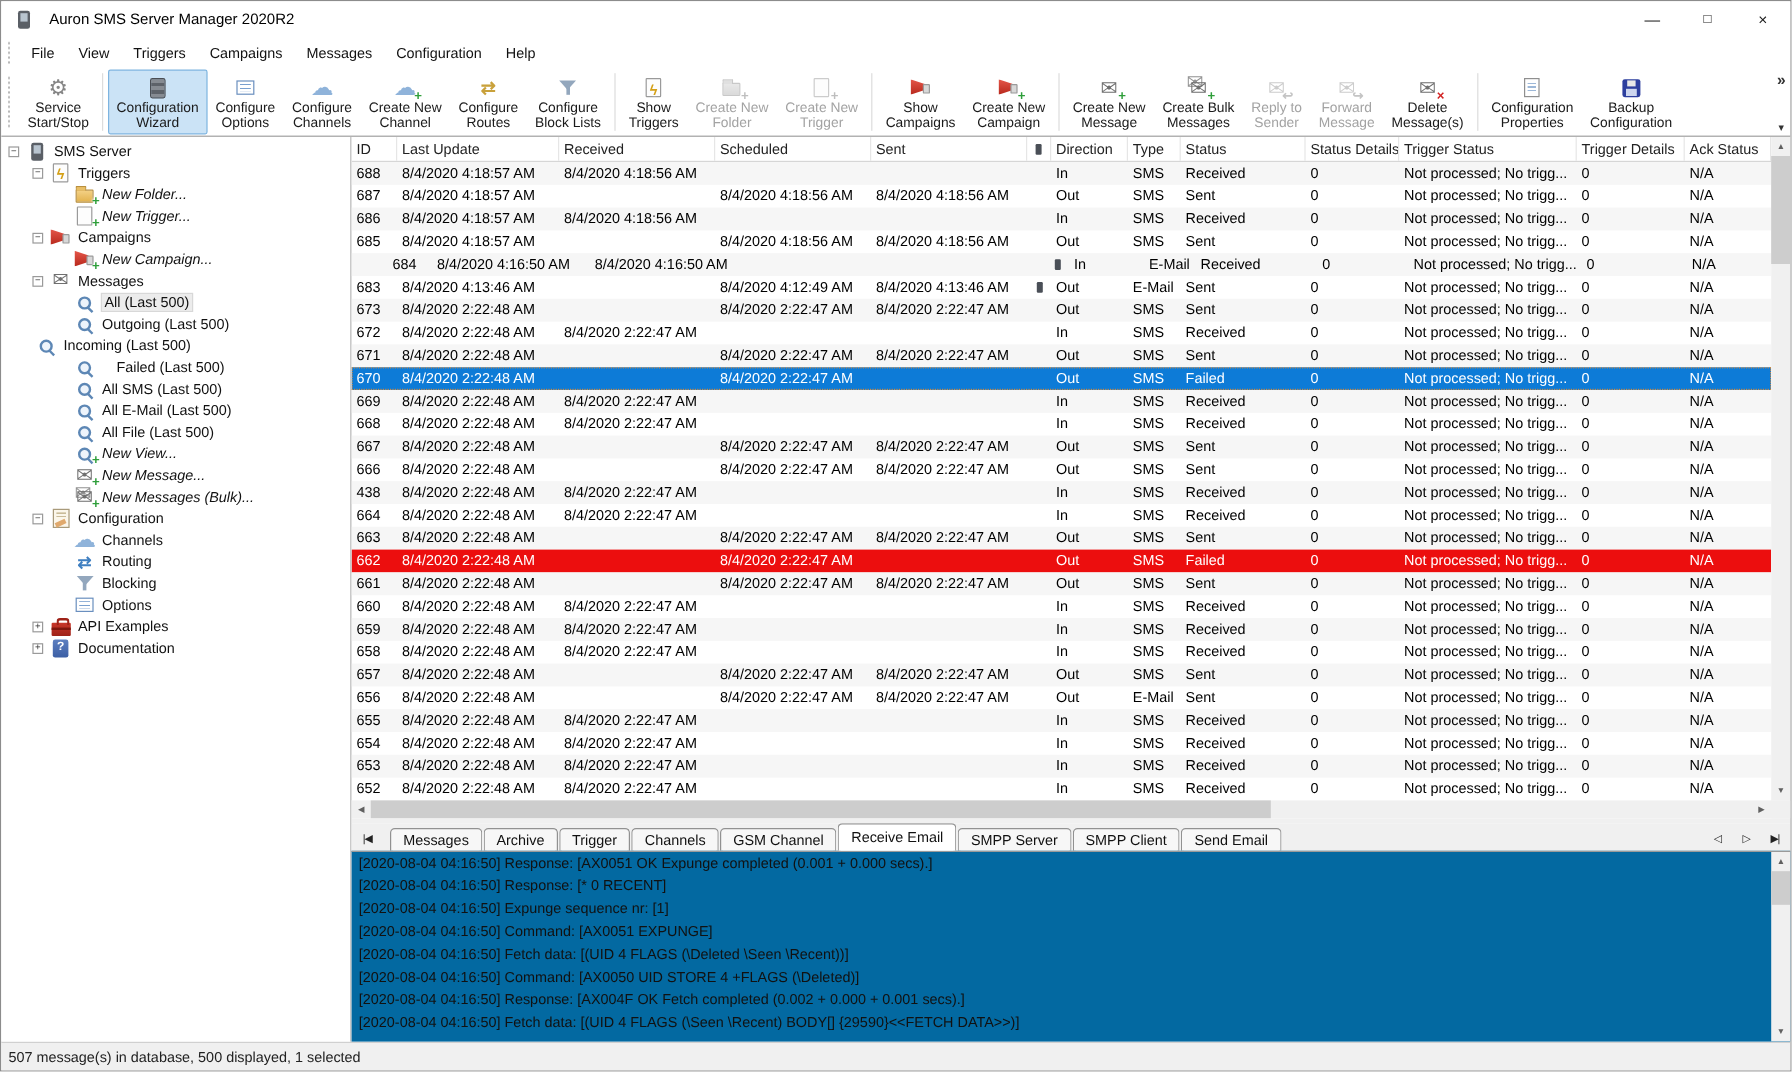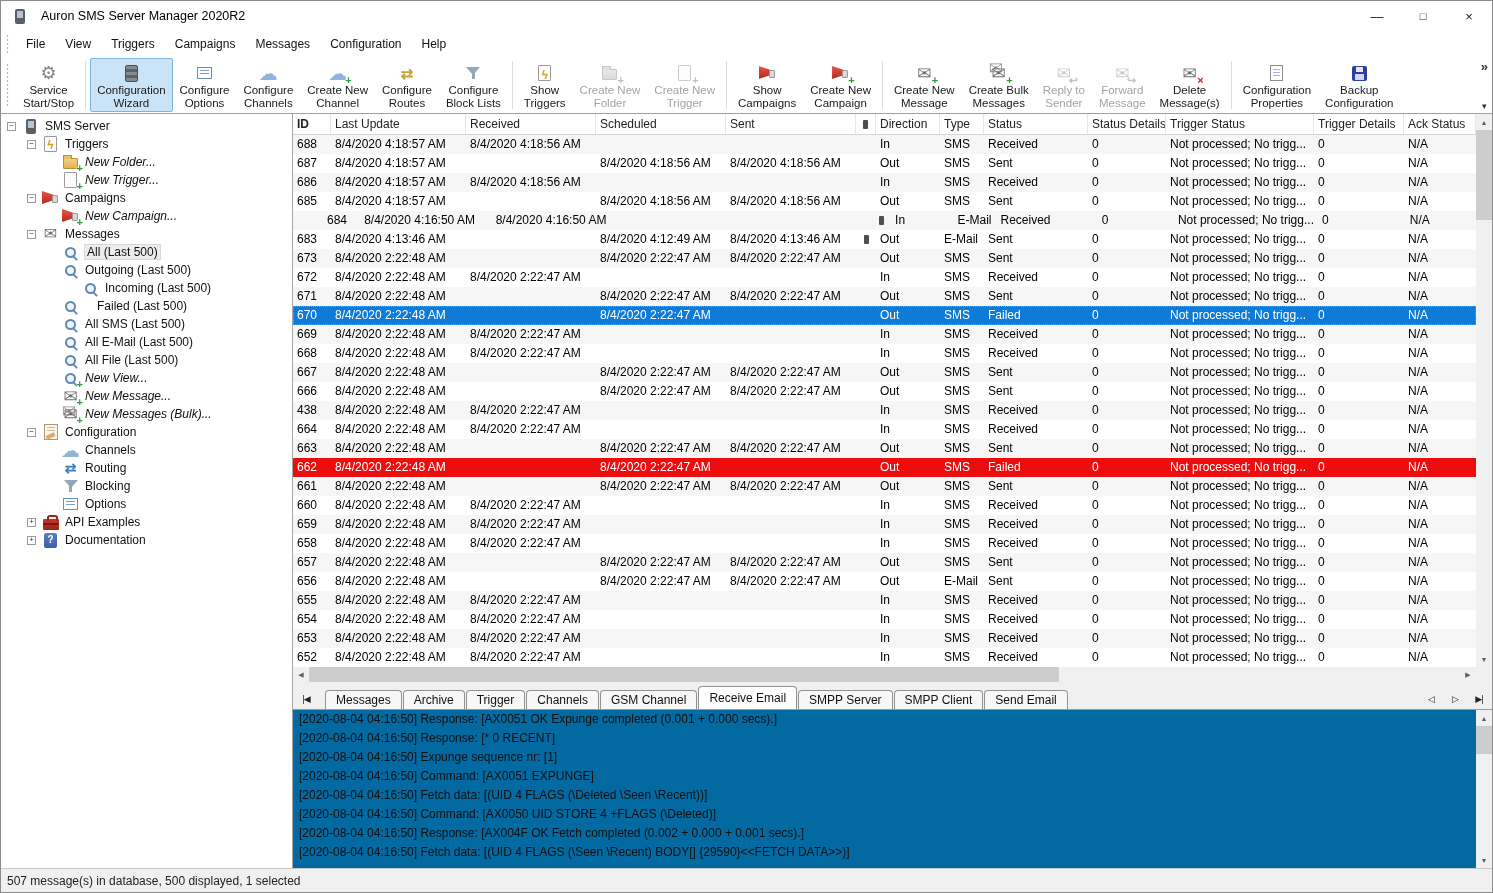--- a/index.html
+++ b/index.html
@@ -395,21 +395,21 @@
             <span class="ic-mag"></span>
           </span>
           <span class="t-label t-sel">All (Last 500)</span>
         </div>
         <div class="tree-row" style="padding-left: 60px;">
           <span class="ic">
             <span class="ic-mag"></span>
           </span>
           <span class="t-label">Outgoing (Last 500)</span>
         </div>
-        <div class="tree-row" style="padding-left: 80px;">
+        <div class="tree-row" style="padding-left: 28px;">
           <span class="ic">
             <span class="ic-mag"></span>
           </span>
           <span class="t-label">Incoming (Last 500)</span>
         </div>
         <div class="tree-row" style="padding-left: 60px; gap: 12px;">
           <span class="ic">
             <span class="ic-mag"></span>
           </span>
           <span class="t-label">Failed (Last 500)</span>
@@ -499,21 +499,21 @@
             <b style="position: absolute; color: rgb(255, 255, 255); font-size: 10px; font-weight: bold;">?</b>
           </span>
           <span class="t-label">Documentation</span>
         </div>
       </div>
 
     <div class="right-pane">
       <div class="table-zone">
         <div class="grid">
           <div class="ghead" id="grid-header">
-              <div class="hcell" style="width: 38px; font-weight: bold;">ID</div>
+              <div class="hcell" style="width: 38px;">ID</div>
               <div class="hcell" style="width: 135px;">Last Update</div>
               <div class="hcell" style="width: 130px;">Received</div>
               <div class="hcell" style="width: 130px;">Scheduled</div>
               <div class="hcell" style="width: 130px;">Sent</div>
               <div class="hcell" style="width: 20px;">
                 <span class="ic">
                   <span class="ic-miniphone"></span>
                 </span>
               </div>
               <div class="hcell" style="width: 64px;">Direction</div>

